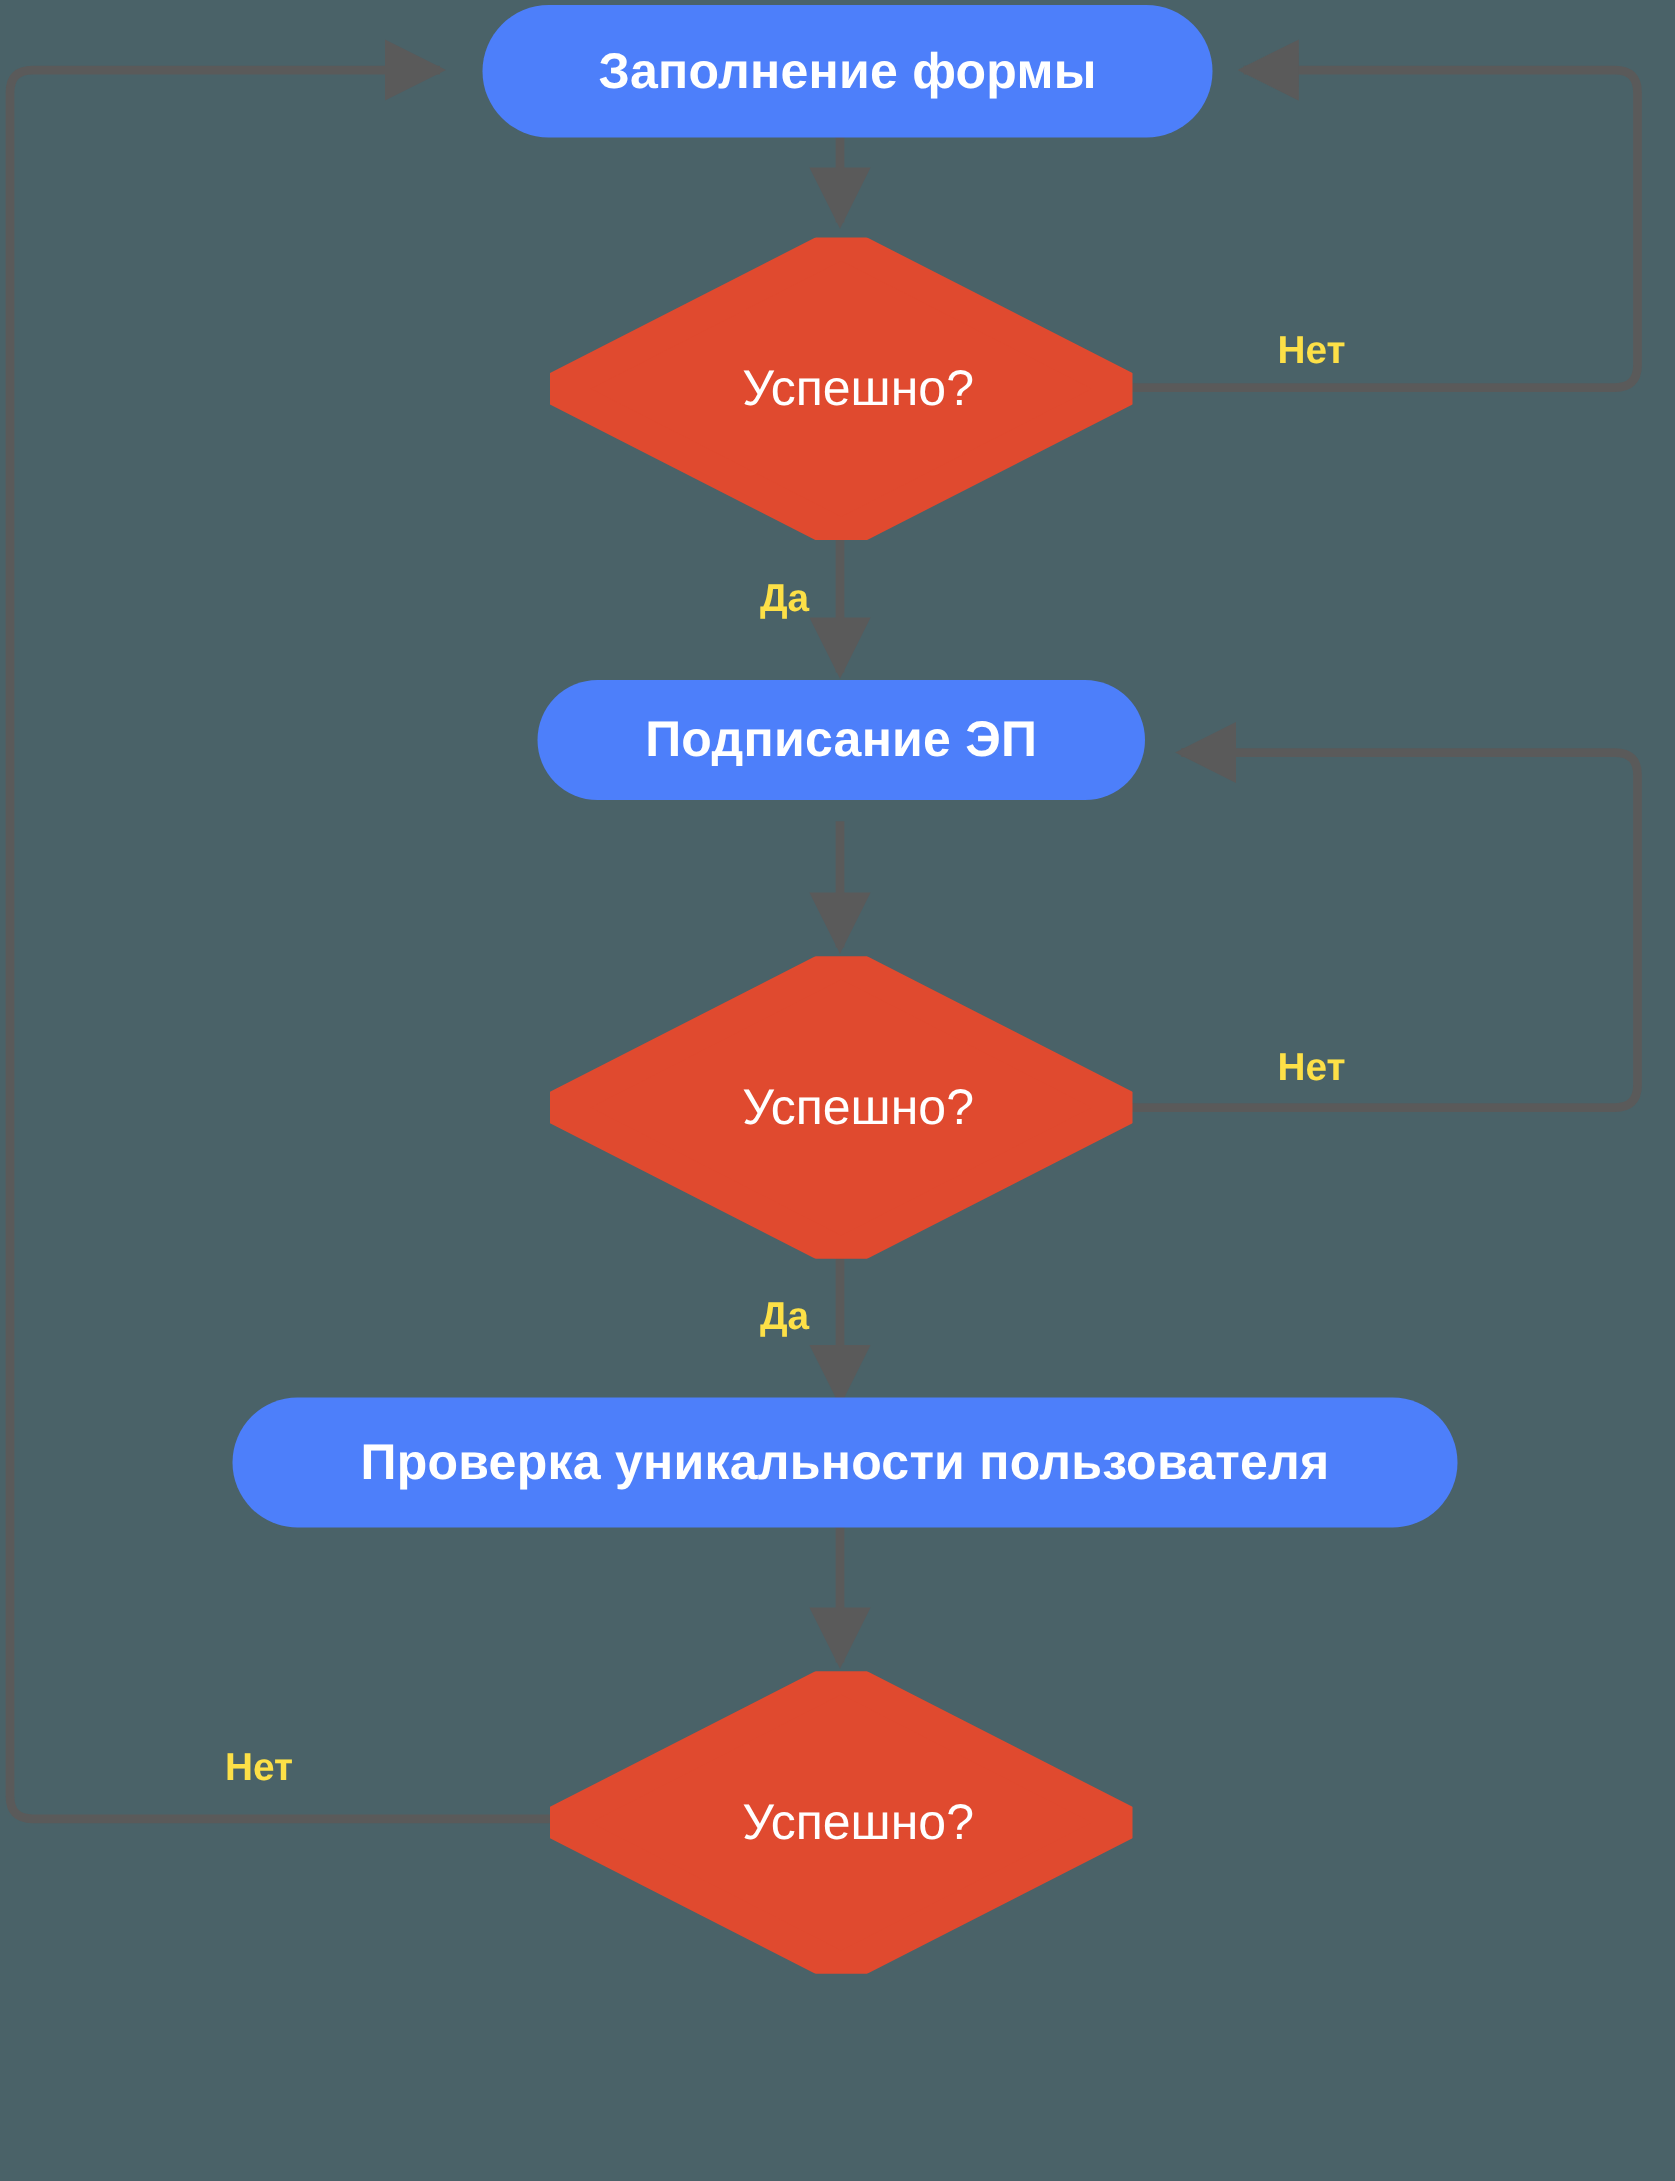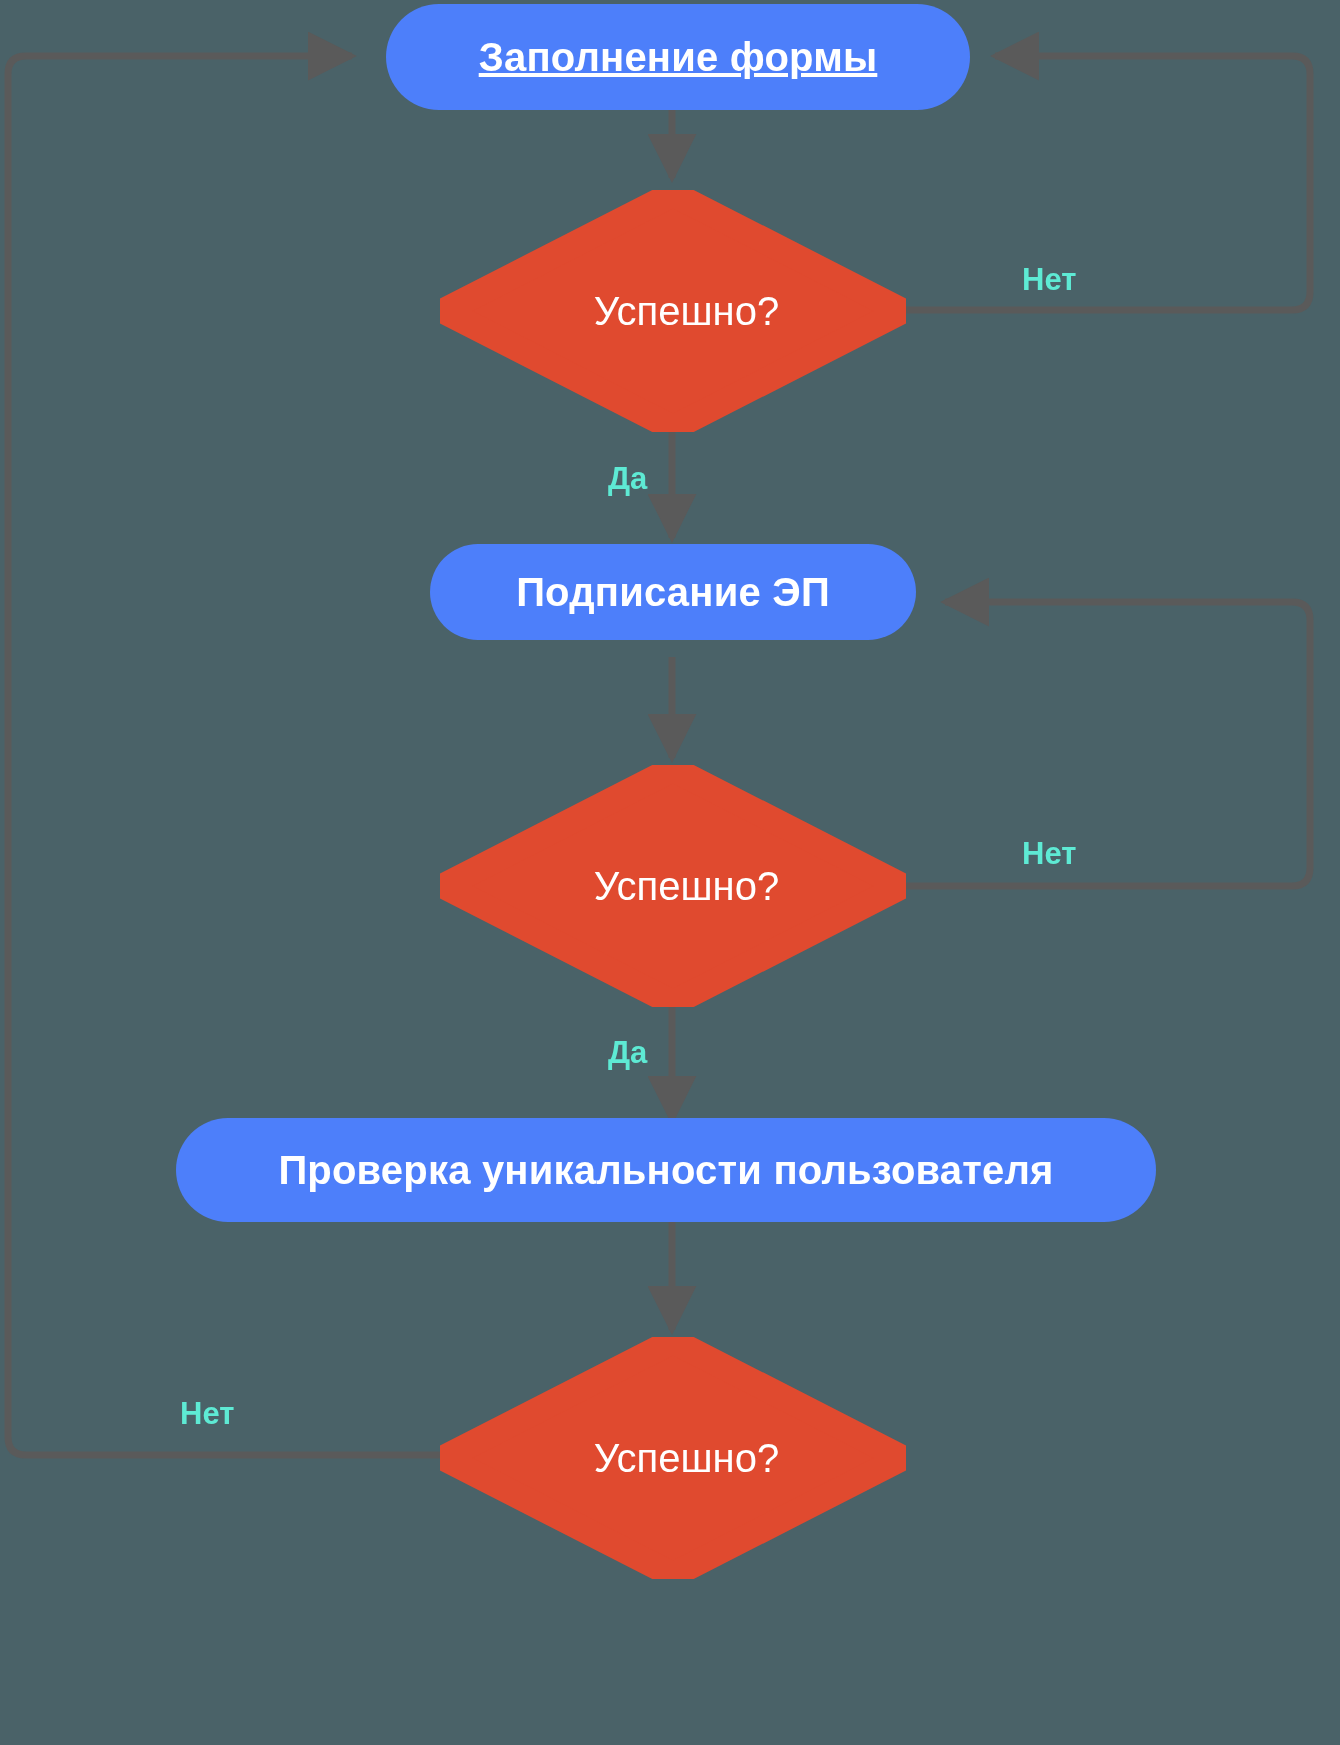--- a/index.html
+++ b/index.html
@@ -51,21 +51,21 @@
     width: 100%;
     height: 100%;
   }
   .decision .dia-label {
     position: relative;
     z-index: 2;
     margin-left: 27px;
   }
   .edge-label {
     position: absolute;
-    color: #5eead4;
+    color: #fde047;
     font-size: 31px;
     font-weight: 700;
     white-space: nowrap;
     line-height: 1;
   }
 </style>
 </head>
 <body>
 
 <div id="stage">
@@ -87,21 +87,21 @@
 
     <path d="M 905 886 L 1292 886 Q 1310 886 1310 868 L 1310 620 Q 1310 602 1292 602 L 945 602" fill="none" stroke="#5a5a5a" stroke-width="7" marker-end="url(#arrow)"></path>
 
     <path d="M 672 1006 L 672 1120" fill="none" stroke="#5a5a5a" stroke-width="7" marker-end="url(#arrow)"></path>
 
     <path d="M 672 1222 L 672 1330" fill="none" stroke="#5a5a5a" stroke-width="7" marker-end="url(#arrow)"></path>
 
     <path d="M 440 1455 L 26 1455 Q 8 1455 8 1437 L 8 74 Q 8 56 26 56 L 352 56" fill="none" stroke="#5a5a5a" stroke-width="7" marker-end="url(#arrow)"></path>
   </svg>
 
-  <div class="node process" style="left:386px; top:4px; width:584px; height:106px;text-decoration:underline;">
+  <div class="node process" style="left:386px; top:4px; width:584px; height:106px;">
     <span>Заполнение формы</span>
   </div>
 
   <div class="node decision" style="left:440px; top:190px; width:466px; height:242px;">
     <svg class="dia-shape" viewBox="0 0 466 242" preserveAspectRatio="none">
       <path d="M 233 4 L 462 121 L 233 238 L 4 121 Z" fill="#e04a2f" stroke="#e04a2f" stroke-width="26" stroke-linejoin="round"></path>
     </svg>
     <span class="dia-label">Успешно?</span>
   </div>
 
@@ -109,21 +109,21 @@
     <span>Подписание ЭП</span>
   </div>
 
   <div class="node decision" style="left:440px; top:765px; width:466px; height:242px;">
     <svg class="dia-shape" viewBox="0 0 466 242" preserveAspectRatio="none">
       <path d="M 233 4 L 462 121 L 233 238 L 4 121 Z" fill="#e04a2f" stroke="#e04a2f" stroke-width="26" stroke-linejoin="round"></path>
     </svg>
     <span class="dia-label">Успешно?</span>
   </div>
 
-  <div class="node process" style="left:176px; top:1118px; width:980px; height:104px;">
+  <div class="node process" style="left:186px; top:1118px; width:980px; height:104px;">
     <span>Проверка уникальности пользователя</span>
   </div>
 
   <div class="node decision" style="left:440px; top:1337px; width:466px; height:242px;">
     <svg class="dia-shape" viewBox="0 0 466 242" preserveAspectRatio="none">
       <path d="M 233 4 L 462 121 L 233 238 L 4 121 Z" fill="#e04a2f" stroke="#e04a2f" stroke-width="26" stroke-linejoin="round"></path>
     </svg>
     <span class="dia-label">Успешно?</span>
   </div>
 

